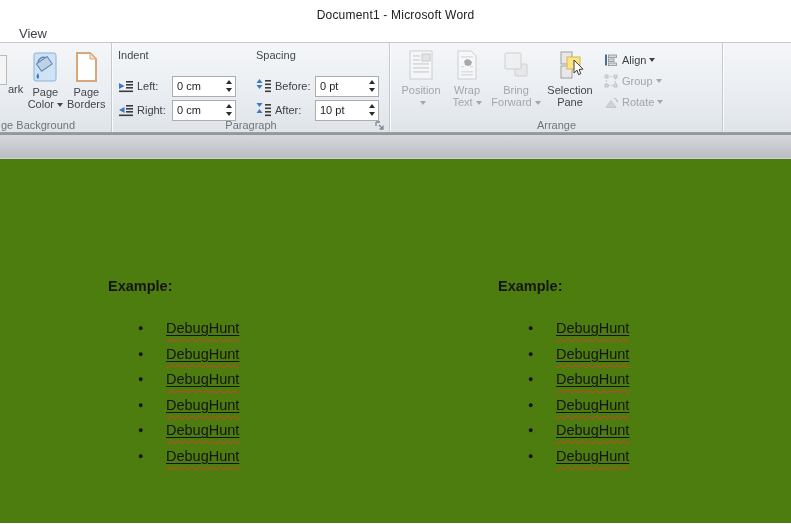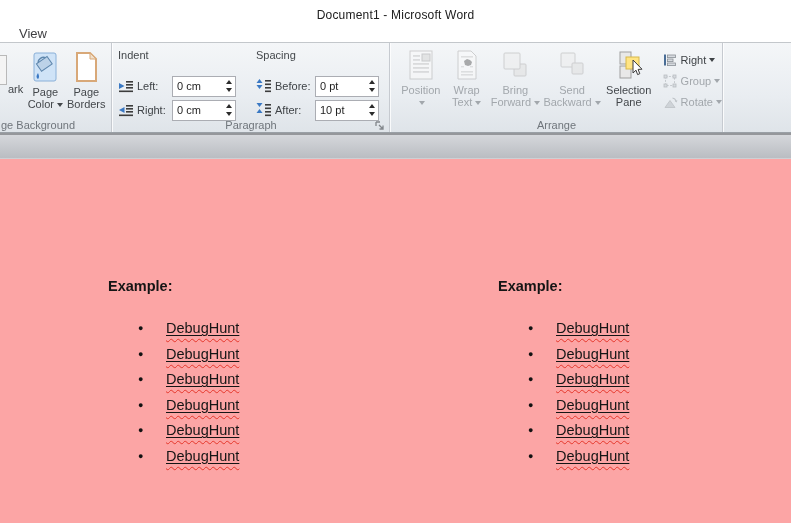--- a/index.html
+++ b/index.html
@@ -75,21 +75,21 @@
             margin-bottom:1px; cursor:default; }
   .sm-btn .icon16 { margin-right:3px; }
   .sm-btn.disabled { color:#a2a7ac; }
   .sm-btn.disabled .icon16 { opacity:.55; }
 
   
   .chrome-bar { height:26px; border-top:2px solid #95979b;
                 background:linear-gradient(#d5d7db, #babdc2); border-bottom:1px solid #cdd0d4; }
 
   
-  .page { position:relative; height:364px; background:#fca5a5; }
+  .page { position:relative; height:364px; background:#4d7c0f; }
   .doc-col { position:absolute; top:119px; width:260px; }
   .doc-col.left { left:108px; }
   .doc-col.right { left:498px; }
   .doc-heading { font-size:14.5px; font-weight:700; color:#151515; height:17px; }
   .doc-list { margin-top:24px; }
   .doc-li { display:flex; align-items:flex-start; height:25.6px; padding-left:30px; }
   .bullet { width:28px; font-size:9px; color:#111; padding-top:4px; }
   .dh-wavy { text-decoration-line:underline; text-decoration-style:wavy;
              text-decoration-color:#e5372b; text-decoration-thickness:1px;
              text-underline-offset:5px; }
@@ -285,31 +285,20 @@
             <svg viewBox="0 0 32 32" width="32" height="32">
               <rect x="15" y="15" width="12" height="12" rx="1" fill="#e0e0e0" stroke="#b2b2b2"></rect>
               <rect x="5" y="4" width="16" height="16" rx="1" fill="#ededed" stroke="#b2b2b2"></rect>
             </svg>
           </span>
           <span class="bb-label">
             <span>Bring Forward</span><span class="caret"></span>
           </span>
         </div>
 
-        <div class="big-btn disabled w-sb bb-sb">
-          <span class="icon32">
-            <svg viewBox="0 0 32 32" width="32" height="32">
-              <rect x="5" y="4" width="14" height="14" rx="1" fill="#ededed" stroke="#b2b2b2"></rect>
-              <rect x="16" y="14" width="11" height="11" rx="1" fill="#e0e0e0" stroke="#b2b2b2"></rect>
-            </svg>
-          </span>
-          <span class="bb-label">
-            <span>Send Backward</span><span class="caret"></span>
-          </span>
-        </div>
 
         <div class="big-btn w-sp bb-sp">
           <span class="icon32">
             <svg viewBox="0 0 32 32" width="32" height="32">
               <rect x="7" y="3" width="11" height="12" fill="#e8e8e8" stroke="#9f9f9f"></rect>
               <rect x="7" y="17" width="11" height="12" fill="#e8e8e8" stroke="#9f9f9f"></rect>
               <rect x="13" y="8" width="13" height="12" fill="#ffe483" stroke="#d8b84a"></rect>
               <path d="M20 11 L20 24 L23 21.2 L24.6 25.6 L26.8 24.7 L25.1 20.4 L29 20.2 Z" fill="#ffffff" stroke="#3b3b3b" stroke-width="1"></path>
             </svg>
           </span>
@@ -321,21 +310,21 @@
         <div class="align-col">
           <div class="sm-btn">
             <span class="icon16">
               <svg viewBox="0 0 16 16" width="16" height="16">
                 <rect x="2" y="2.5" width="2" height="11" fill="#4a6d96"></rect>
                 <rect x="5.5" y="3" width="8" height="2.6" fill="#d7dbe0" stroke="#8a9096" stroke-width=".8"></rect>
                 <rect x="5.5" y="7" width="5.5" height="2.6" fill="#d7dbe0" stroke="#8a9096" stroke-width=".8"></rect>
                 <rect x="5.5" y="11" width="8" height="2.6" fill="#d7dbe0" stroke="#8a9096" stroke-width=".8"></rect>
               </svg>
             </span>
-            <span>Right</span>
+            <span>Align</span>
             <span class="caret"></span>
           </div>
           <div class="sm-btn disabled">
             <span class="icon16">
               <svg viewBox="0 0 16 16" width="16" height="16">
                 <rect x="3.5" y="3.5" width="9" height="9" fill="none" stroke="#a8adb2" stroke-dasharray="2 1.4"></rect>
                 <rect x="2" y="2" width="3" height="3" fill="#c6cbd0" stroke="#8f949a" stroke-width=".8"></rect>
                 <rect x="11" y="2" width="3" height="3" fill="#c6cbd0" stroke="#8f949a" stroke-width=".8"></rect>
                 <rect x="2" y="11" width="3" height="3" fill="#c6cbd0" stroke="#8f949a" stroke-width=".8"></rect>
                 <rect x="11" y="11" width="3" height="3" fill="#c6cbd0" stroke="#8f949a" stroke-width=".8"></rect>

